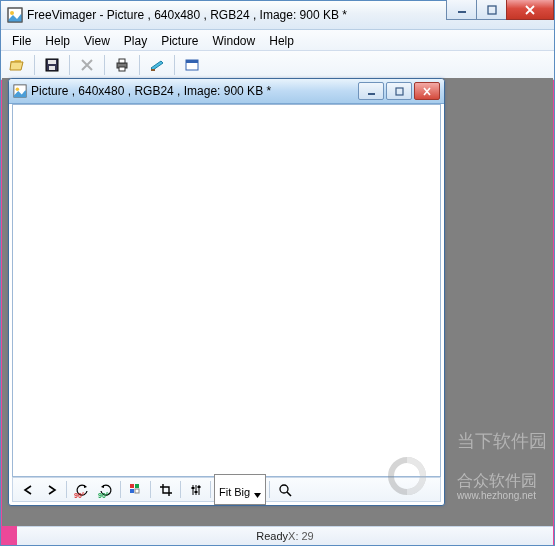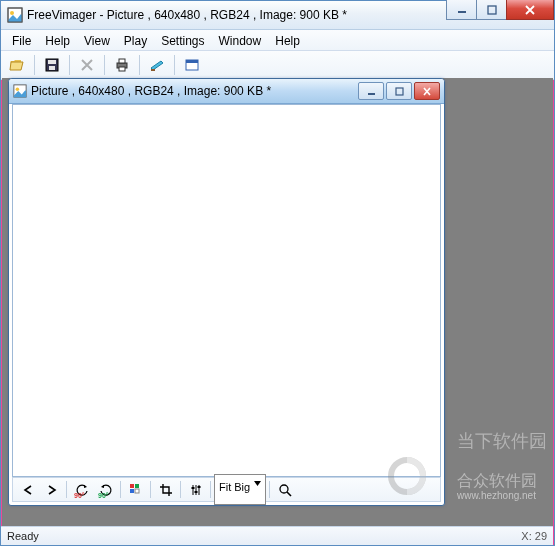--- a/index.html
+++ b/index.html
@@ -22,22 +22,22 @@
 .child .ctitle{height:24px;background:linear-gradient(#e8f3fc,#bedaf4 50%,#a7ccec);border-bottom:1px solid #7ba7d2;border-radius:3px 3px 0 0;display:flex;align-items:center;padding:0 4px;position:relative}
 .ctitle .ico{width:14px;height:14px;margin-right:4px}
 .ctitle .txt{font-size:12px;color:#000}
 .cbtns{position:absolute;right:4px;top:3px;display:flex;gap:2px}
 .cbtn{width:24px;height:16px;border:1px solid #6f93bb;background:linear-gradient(#f0f6fc,#cfe1f3);border-radius:2px;display:flex;align-items:center;justify-content:center}
 .cbtn.close{background:linear-gradient(#f3a9a4,#d44a3c);border-color:#a0382f}
 .canvas{position:absolute;top:25px;left:3px;right:3px;bottom:28px;border:1px solid #9db8d6;background:#fff}
 .childbar{position:absolute;left:3px;right:3px;bottom:3px;height:23px;background:linear-gradient(#fafcfe,#eef4fa);border:1px solid #c7d6e8;display:flex;align-items:center;padding:0 3px;gap:1px}
 .cb{width:21px;height:19px;display:flex;align-items:center;justify-content:center;border:1px solid transparent;border-radius:2px;position:relative}
 .csep{width:1px;height:17px;background:#c0cfe0;margin:0 2px}
-.fitbox{height:17px;border:1px solid #8a8a8a;background:#fff;padding:6px 4px;display:flex;align-items:flex-start;font-size:11px;gap:4px}
-.status{position:absolute;left:0;right:1px;bottom:0;height:18px;background:linear-gradient(#f6f9fd,#e7eef7);border-top:1px solid #c7d6e8;display:flex;align-items:center;padding:0 6px;font-size:11px;color:#222;justify-content:space-between}
+.fitbox{height:17px;border:1px solid #8a8a8a;background:#fff;padding:6px 4px;display:flex;align-items:flex-end;font-size:11px;gap:4px}
+.status{position:absolute;left:16px;right:1px;bottom:0;height:18px;background:linear-gradient(#f6f9fd,#e7eef7);border-top:1px solid #c7d6e8;display:flex;align-items:center;padding:0 6px;font-size:11px;color:#222;justify-content:center}
 .status .right{color:#555}
 .wm{position:absolute;right:6px;bottom:24px;color:#aaa;font-size:12px;pointer-events:none;line-height:1.2}
 .wm .cn{font-size:18px;color:#b3b3b3;font-weight:500}
 .wm .cn2{font-size:16px;color:#b8b8b8;margin-top:18px}
 .wm .url{font-size:10px;color:#c4c4c4}
 .rot-label{position:absolute;bottom:0;left:3px;font-size:7px;font-weight:bold}
 </style>
 </head>
 <body>
 
@@ -70,21 +70,21 @@
           </svg>
         </div>
     </div>
   </div>
 
   <div class="menubar">
     <span class="menuitem">File</span>
     <span class="menuitem">Help</span>
     <span class="menuitem">View</span>
     <span class="menuitem">Play</span>
-    <span class="menuitem">Settings</span>
+    <span class="menuitem">Picture</span>
     <span class="menuitem">Window</span>
     <span class="menuitem">Help</span>
   </div>
 
   <div class="toolbar">
     <div class="tb">
         <svg width="16" height="16">
           <path d="M1 4 L5 4 L6 3 L12 3 L12 5 L2 5 Z" fill="#e7c153"></path>
           <path d="M2 5 L14 5 L12 13 L1 13 Z" fill="#f5dd87" stroke="#b88b1f"></path>
         </svg>

